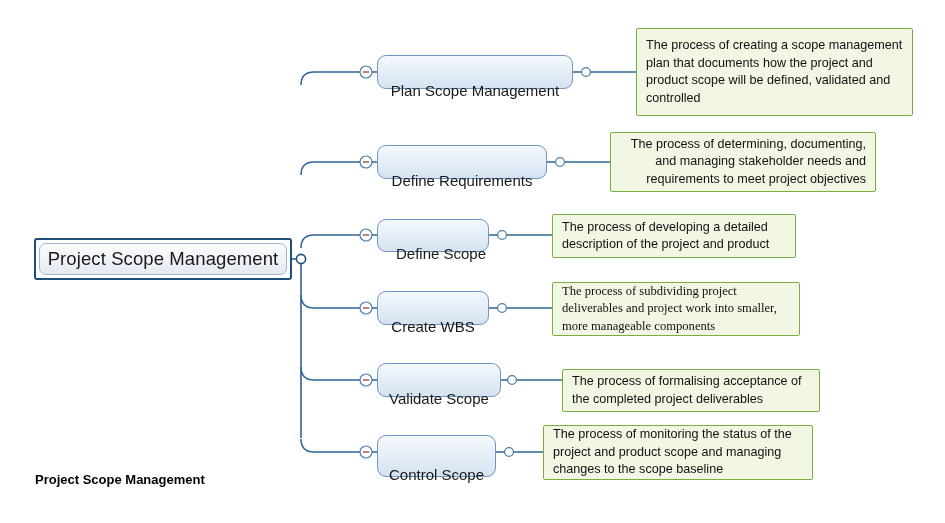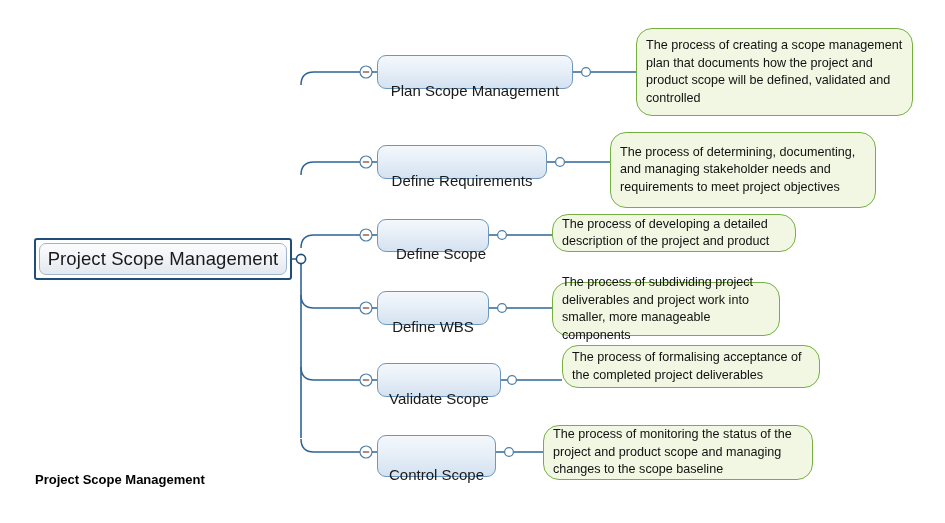--- a/index.html
+++ b/index.html
@@ -71,21 +71,21 @@
     white-space: nowrap;
     padding: 0 9px;
     margin-top: 36px;
   }
 
   
   .desc-node {
     position: absolute;
     box-sizing: border-box;
     border: 1.6px solid #76B041;
-    border-radius: 16px;
+    border-radius: 2px;
     background: #F2F7E3;
     display: flex;
     align-items: center;
   }
   .desc-text {
     font-size: 12.6px;
     line-height: 17.5px;
     color: #111111;
     padding: 0 9px;
   }
@@ -173,39 +173,39 @@
   <div id="branch-layer">
       <div class="topic-node" style="left: 377px; top: 55px; width: 196px; height: 34px;">
         <span class="topic-label">Plan Scope Management</span>
       </div>
       <div class="desc-node" style="left: 636px; top: 28px; width: 277px; height: 88px;">
         <div class="desc-text">The process of creating a scope management plan that documents how the project and product scope will be defined, validated and controlled</div>
       </div>
       <div class="topic-node" style="left: 377px; top: 145px; width: 170px; height: 34px;">
         <span class="topic-label">Define Requirements</span>
       </div>
-      <div class="desc-node" style="left: 610px; top: 132px; width: 266px; height: 76px;">
+      <div class="desc-node" style="left: 610px; top: 132px; width: 266px; height: 60px; text-align: right;">
         <div class="desc-text">The process of determining, documenting, and managing stakeholder needs and requirements to meet project objectives</div>
       </div>
       <div class="topic-node" style="left: 377px; top: 219px; width: 112px; height: 33px; padding-left: 16px;">
         <span class="topic-label">Define Scope</span>
       </div>
-      <div class="desc-node" style="left: 552px; top: 214px; width: 244px; height: 38px;">
+      <div class="desc-node" style="left: 552px; top: 214px; width: 244px; height: 44px;">
         <div class="desc-text">The process of developing a detailed description of the project and product</div>
       </div>
       <div class="topic-node" style="left: 377px; top: 291px; width: 112px; height: 34px;">
-        <span class="topic-label">Define WBS</span>
-      </div>
-      <div class="desc-node" style="left: 552px; top: 282px; width: 228px; height: 54px;">
+        <span class="topic-label">Create WBS</span>
+      </div>
+      <div class="desc-node" style="left: 552px; top: 282px; width: 248px; height: 54px; font-family: Liberation Serif, serif;">
         <div class="desc-text">The process of subdividing project deliverables and project work into smaller, more manageable components</div>
       </div>
       <div class="topic-node" style="left: 377px; top: 363px; width: 124px; height: 34px;">
         <span class="topic-label">Validate Scope</span>
       </div>
-      <div class="desc-node" style="left: 562px; top: 345px; width: 258px; height: 43px;">
+      <div class="desc-node" style="left: 562px; top: 369px; width: 258px; height: 43px;">
         <div class="desc-text">The process of formalising acceptance of the completed project deliverables</div>
       </div>
       <div class="topic-node" style="left: 377px; top: 435px; width: 119px; height: 42px;">
         <span class="topic-label">Control Scope</span>
       </div>
       <div class="desc-node" style="left: 543px; top: 425px; width: 270px; height: 55px;">
         <div class="desc-text">The process of monitoring the status of the project and product scope and managing changes to the scope baseline</div>
       </div>
     </div>
 

